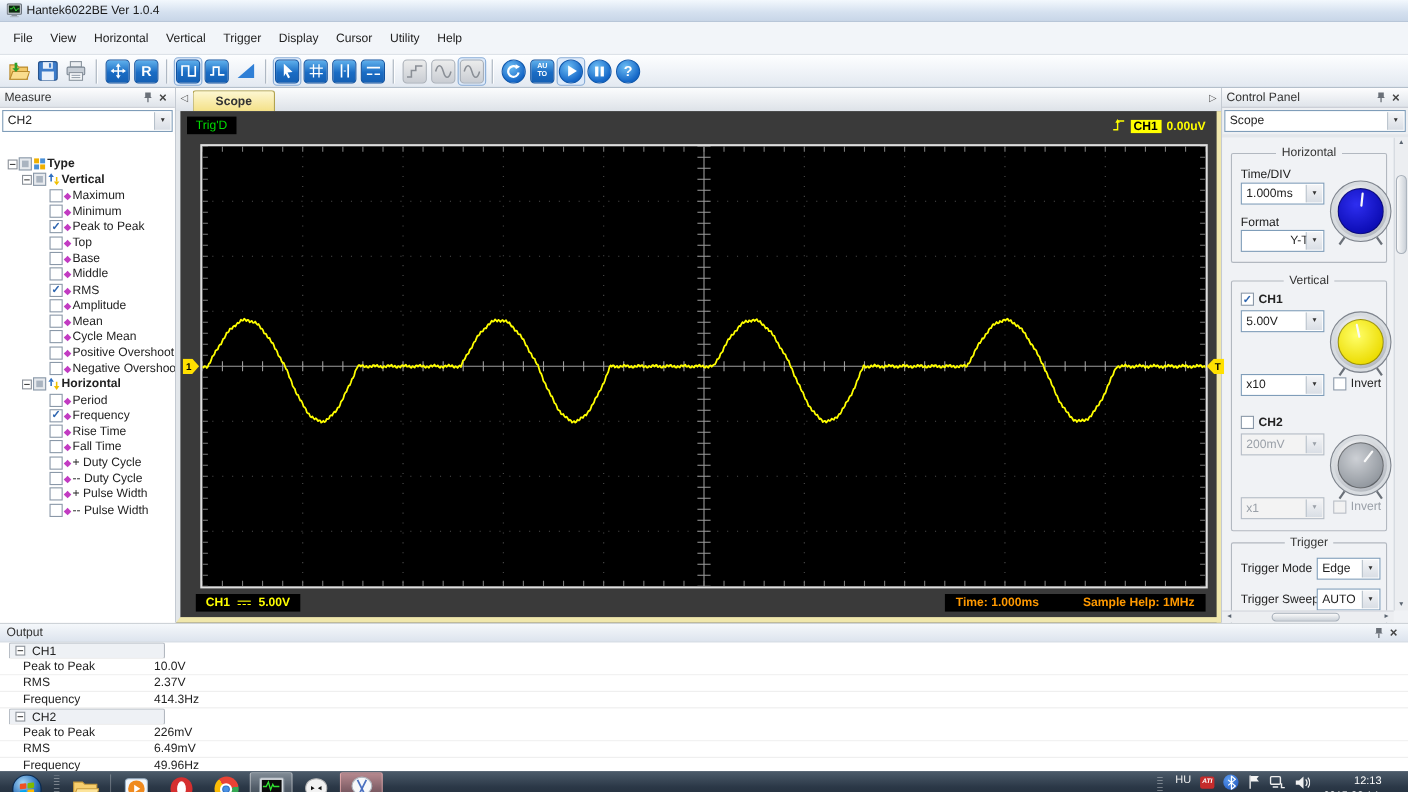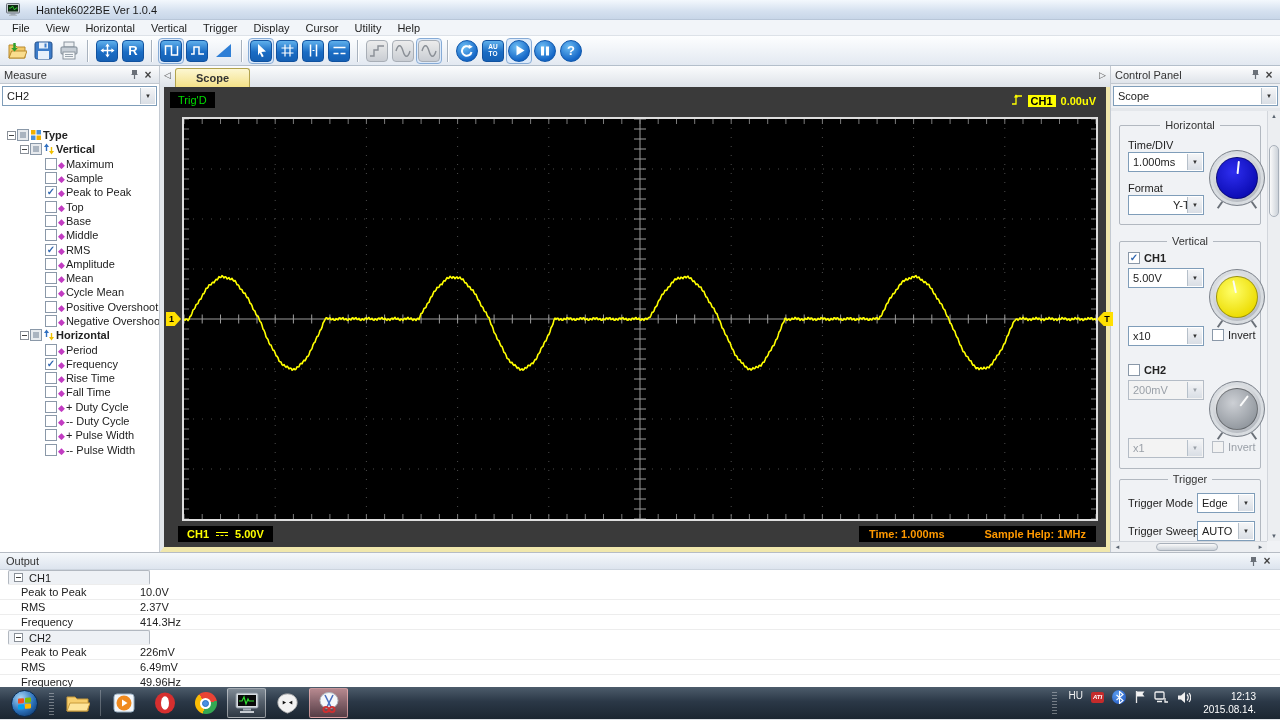--- a/index.html
+++ b/index.html
@@ -1,24 +1,24 @@
 <!DOCTYPE html>
 <html><head>
 <meta charset="utf-8">
 <style>
 *{margin:0;padding:0;box-sizing:border-box;}
 html,body{width:1280px;height:720px;overflow:hidden;}
 body{font-family:"Liberation Sans",sans-serif;font-size:11px;color:#222;background:#dfe3e8;position:relative;}
 
 
-.titlebar{height:20px;display:flex;align-items:center;gap:16px;padding-left:6px;
+.titlebar{height:20px;display:flex;align-items:center;gap:4px;padding-left:6px;
   background:linear-gradient(#f3f8fd,#d4e0ef 60%,#c8d6e8);border-bottom:1px solid #b8c6d8;}
 .app-ico svg{display:block;}
 .wtitle{color:#1a1a1a;}
-.menubar{height:16px;display:flex;align-items:center;background:#f2f5f9;border-bottom:1px solid #dde2e8;padding-left:4px;}
+.menubar{height:30px;display:flex;align-items:center;background:#f2f5f9;border-bottom:1px solid #dde2e8;padding-left:4px;}
 .menu-item{padding:1px 8px;cursor:default;}
 .toolbar{height:30px;display:flex;align-items:center;background:linear-gradient(#fdfeff,#e3e9f1);border-bottom:1px solid #b4bfcb;padding-left:5px;gap:2px;}
 .tbtn{padding:1px;border-radius:3px;display:flex;}
 .tbtn.sel{background:#ddeafa;outline:1px solid #86abd6;}
 .ic{width:22px;height:22px;display:flex;align-items:center;justify-content:center;border-radius:4px;color:#fff;}
 .ic.blue{background:linear-gradient(#5fb0ec,#1a6cc4 55%,#1560b4);border:1px solid #11529f;}
 .ic.bluec{background:radial-gradient(circle at 38% 30%,#6cbdf4,#1668c8 70%,#0f57ab);border:1px solid #0f57ab;border-radius:50%;}
 .ic.gray{background:linear-gradient(#ececec,#c9cdd3);border:1px solid #a8aeb6;color:#8a8f96;}
 .ic.plain{background:none;border:none;}
 .ic b.t1{font-size:13px;font-weight:bold;}
@@ -377,21 +377,21 @@
           <span class="lab bold">Vertical</span>
         </div>
         <div class="trow lv2">
           <span class="cb "></span>
           <span class="gico"><span class="diamond">◆</span></span>
           <span class="lab">Maximum</span>
         </div>
         <div class="trow lv2">
           <span class="cb "></span>
           <span class="gico"><span class="diamond">◆</span></span>
-          <span class="lab">Sample</span>
+          <span class="lab">Minimum</span>
         </div>
         <div class="trow lv2">
           <span class="cb on"></span>
           <span class="gico"><span class="diamond">◆</span></span>
           <span class="lab">Peak to Peak</span>
         </div>
         <div class="trow lv2">
           <span class="cb "></span>
           <span class="gico"><span class="diamond">◆</span></span>
           <span class="lab">Top</span>

